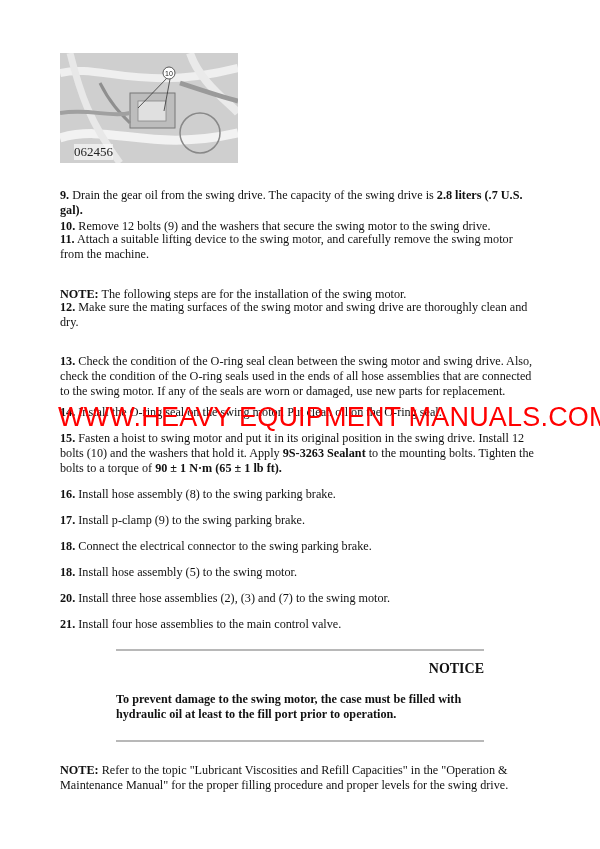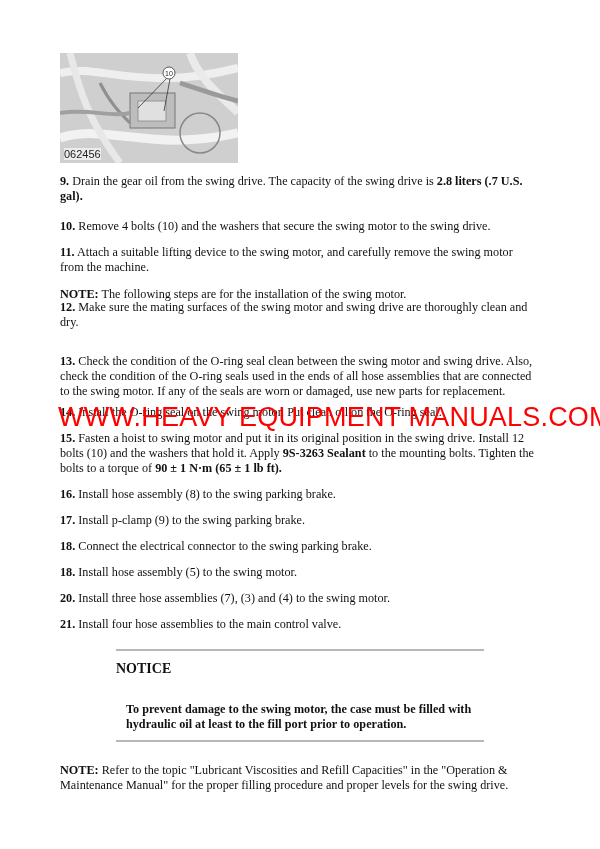--- a/index.html
+++ b/index.html
@@ -1,31 +1,31 @@
 <!DOCTYPE html>
 <html><head>
 <meta charset="utf-8">
 <style>
   html, body { margin: 0; padding: 0; background: #ffffff; }
   body { width: 600px; height: 849px; position: relative; overflow: hidden;
          font-family: "Liberation Serif", "DejaVu Serif", serif; color: #111; }
   .figure { position: absolute; left: 60px; top: 53px; width: 178px; height: 110px;
             background: #d9d9d9; overflow: hidden; }
   .figure svg { display: block; }
-  .fig-id { position: absolute; left: 4px; bottom: 3px; font-family: Liberation Sans, sans-serif;
-            font-size: 11px; color: #222; background: rgba(255,255,255,0.6); }
+  .fig-id { position: absolute; left: 14px; bottom: 3px; font-family: Liberation Serif, serif;
+            font-size: 13px; color: #222; background: rgba(255,255,255,0.6); }
   .para { position: absolute; left: 60px; width: 478px; font-size: 12.2px; line-height: 15px; margin: 0; }
   .para b { font-weight: bold; }
   .watermark { position: absolute; left: 58px; top: 402px; font-family: "Liberation Sans", sans-serif;
                font-size: 27px; color: #ff0000; letter-spacing: 0.2px; white-space: nowrap; line-height: 30px; }
   .rule { position: absolute; left: 116px; width: 368px; height: 0; border-top: 2px solid #b8b8b8; }
-  .notice-title { position: absolute; left: 116px; width: 368px; top: 661px; text-align: left;
+  .notice-title { position: absolute; left: 116px; width: 368px; top: 661px; text-align: right;
                   font-weight: bold; font-size: 14px; }
   .notice-body { position: absolute; left: 116px; width: 368px; top: 692px; font-weight: bold;
-                 font-size: 12.2px; line-height: 15px; margin: 10px; }
+                 font-size: 12.2px; line-height: 15px; margin: 0; }
 </style>
 </head>
 <body>
 
 <div class="figure">
   <svg width="178" height="110" viewBox="0 0 178 110">
     <rect width="178" height="110" fill="#cfcfcf"></rect>
     <path d="M0 20 C40 10 80 40 178 15" stroke="#efefef" stroke-width="8" fill="none"></path>
     <path d="M0 85 C50 70 90 100 178 80" stroke="#f2f2f2" stroke-width="9" fill="none"></path>
     <path d="M10 0 C20 40 30 70 60 110" stroke="#e8e8e8" stroke-width="7" fill="none"></path>
@@ -37,25 +37,25 @@
     <path d="M40 30 C50 50 60 60 70 70" stroke="#8f8f8f" stroke-width="3" fill="none"></path>
     <path d="M0 60 C30 55 50 65 70 60" stroke="#a0a0a0" stroke-width="4" fill="none"></path>
     <line x1="108" y1="24" x2="78" y2="55" stroke="#333" stroke-width="0.8"></line>
     <line x1="110" y1="26" x2="104" y2="58" stroke="#333" stroke-width="0.8"></line>
     <circle cx="109" cy="20" r="6" fill="#fff" stroke="#333" stroke-width="0.8"></circle>
     <text x="109" y="23" font-size="7" text-anchor="middle" font-family="Liberation Sans, sans-serif" fill="#222">10</text>
   </svg>
   <span class="fig-id">062456</span>
 </div>
 
-<p class="para" style="top:174px"><b>9.</b> <span>Drain the gear oil from the swing drive. The capacity of the swing drive is </span><b>2.8 liters (.7 U.S. gal).</b></p>
+<p class="para" style="top:188px"><b>9.</b> <span>Drain the gear oil from the swing drive. The capacity of the swing drive is </span><b>2.8 liters (.7 U.S. gal).</b></p>
 
-<p class="para" style="top:219px"><b>10.</b> <span>Remove 4 bolts (10) and the washers that secure the swing motor to the swing drive.</span></p>
+<p class="para" style="top:219px"><b>10.</b> <span>Remove 12 bolts (9) and the washers that secure the swing motor to the swing drive.</span></p>
 
-<p class="para" style="top:245px"><b>11.</b> <span>Attach a suitable lifting device to the swing motor, and carefully remove the swing motor from the machine.</span></p>
+<p class="para" style="top:232px"><b>11.</b> <span>Attach a suitable lifting device to the swing motor, and carefully remove the swing motor from the machine.</span></p>
 
 <p class="para" style="top:287px"><b>NOTE:</b> <span>The following steps are for the installation of the swing motor.</span></p>
 
 <p class="para" style="top:300px"><b>12.</b> <span>Make sure the mating surfaces of the swing motor and swing drive are thoroughly clean and dry.</span></p>
 
 <p class="para" style="top:354px"><b>13.</b> <span>Check the condition of the O-ring seal clean between the swing motor and swing drive. Also, check the condition of the O-ring seals used in the ends of all hose assemblies that are connected to the swing motor. If any of the seals are worn or damaged, use new parts for replacement.</span></p>
 
 <p class="para" style="top:405px"><b>14.</b> <span>Install the O-ring seal on the swing motor. Put clean oil on the O-ring seal.</span></p>
 
 <div class="watermark">WWW.HEAVY EQUIPMENT MANUALS.COM</div>
@@ -63,21 +63,21 @@
 <p class="para" style="top:431px"><b>15.</b> <span>Fasten a hoist to swing motor and put it in its original position in the swing drive. Install 12 bolts (10) and the washers that hold it. Apply </span><b>9S-3263 Sealant</b><span> to the mounting bolts. Tighten the bolts to a torque of </span><b>90 ± 1 N·m (65 ± 1 lb ft).</b></p>
 
 <p class="para" style="top:487px"><b>16.</b> <span>Install hose assembly (8) to the swing parking brake.</span></p>
 
 <p class="para" style="top:513px"><b>17.</b> <span>Install p-clamp (9) to the swing parking brake.</span></p>
 
 <p class="para" style="top:539px"><b>18.</b> <span>Connect the electrical connector to the swing parking brake.</span></p>
 
 <p class="para" style="top:565px"><b>18.</b> <span>Install hose assembly (5) to the swing motor.</span></p>
 
-<p class="para" style="top:591px"><b>20.</b> <span>Install three hose assemblies (7), (3) and (4) to the swing motor.</span></p>
+<p class="para" style="top:591px"><b>20.</b> <span>Install three hose assemblies (2), (3) and (7) to the swing motor.</span></p>
 
 <p class="para" style="top:617px"><b>21.</b> <span>Install four hose assemblies to the main control valve.</span></p>
 
 <div class="rule" style="top:649px"></div>
 <div class="notice-title">NOTICE</div>
 <p class="notice-body">To prevent damage to the swing motor, the case must be filled with hydraulic oil at least to the fill port prior to operation.</p>
 <div class="rule" style="top:740px"></div>
 
 <p class="para" style="top:763px"><b>NOTE:</b> <span>Refer to the topic "Lubricant Viscosities and Refill Capacities" in the "Operation &amp; Maintenance Manual" for the proper filling procedure and proper levels for the swing drive.</span></p>
 

